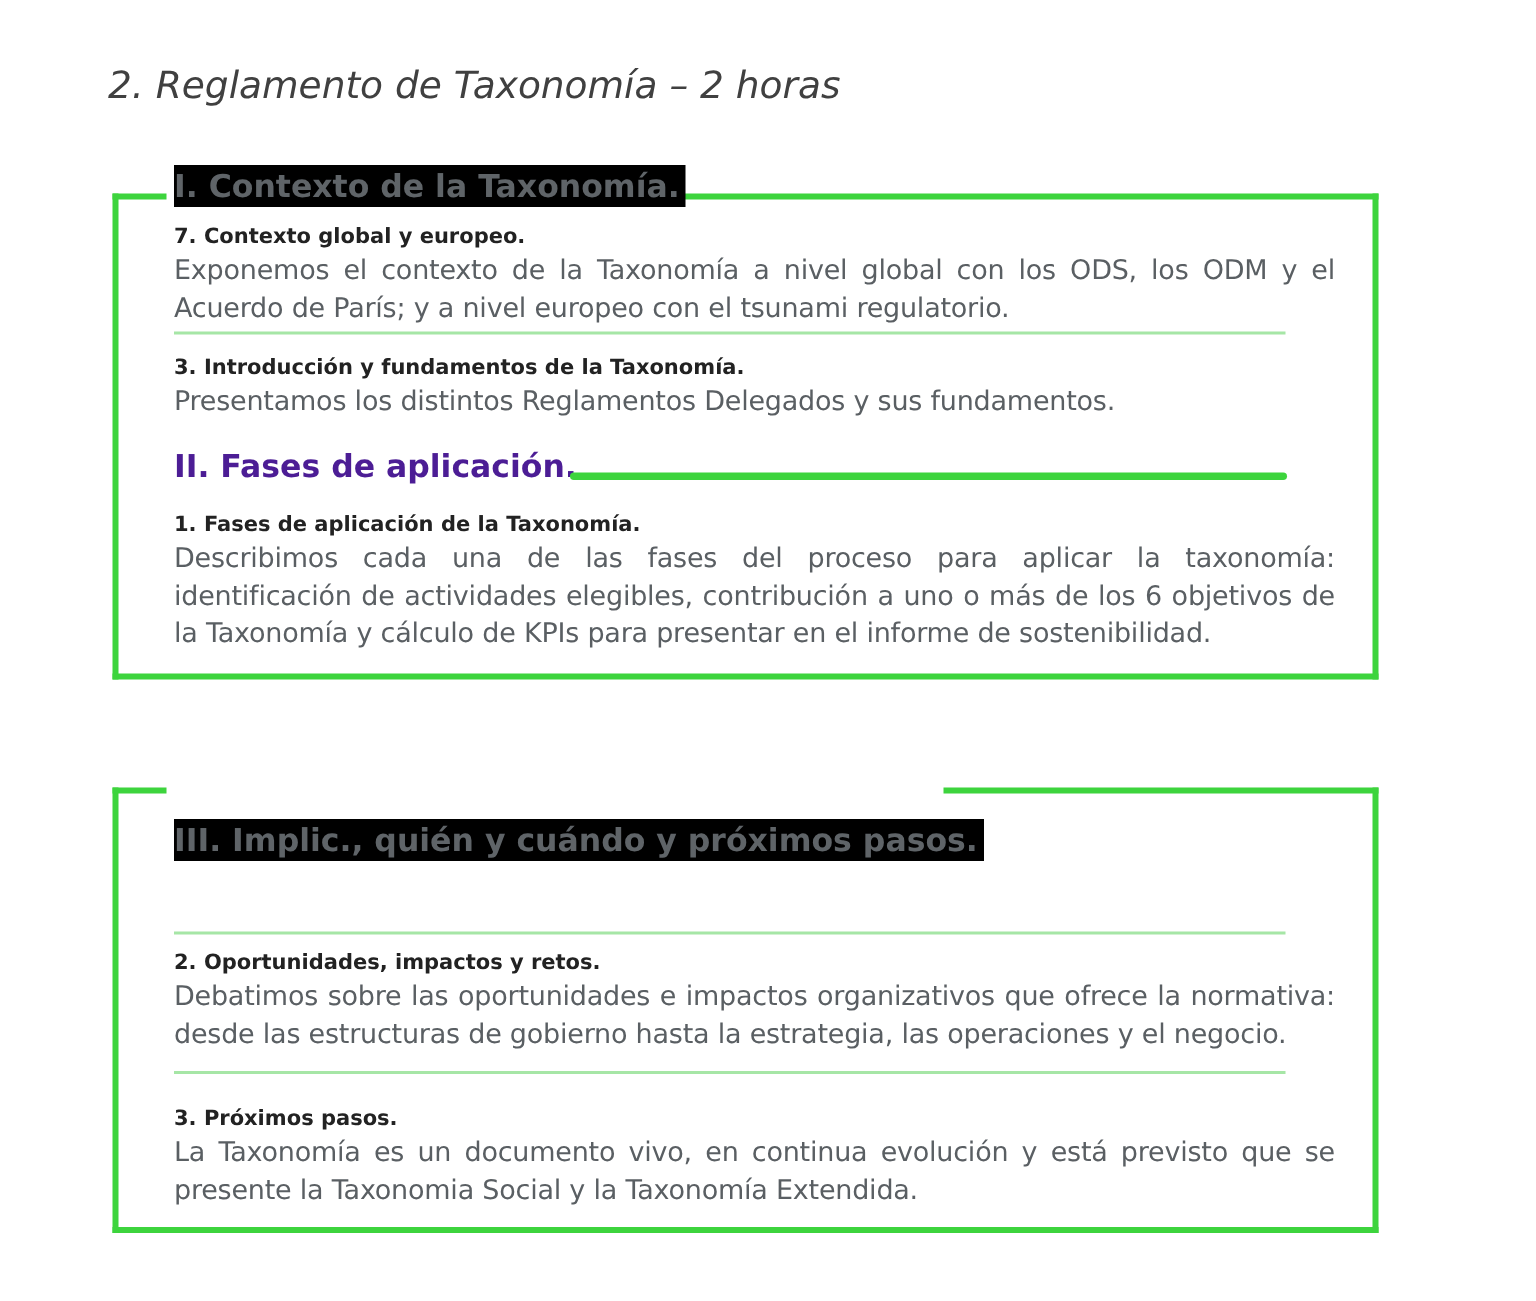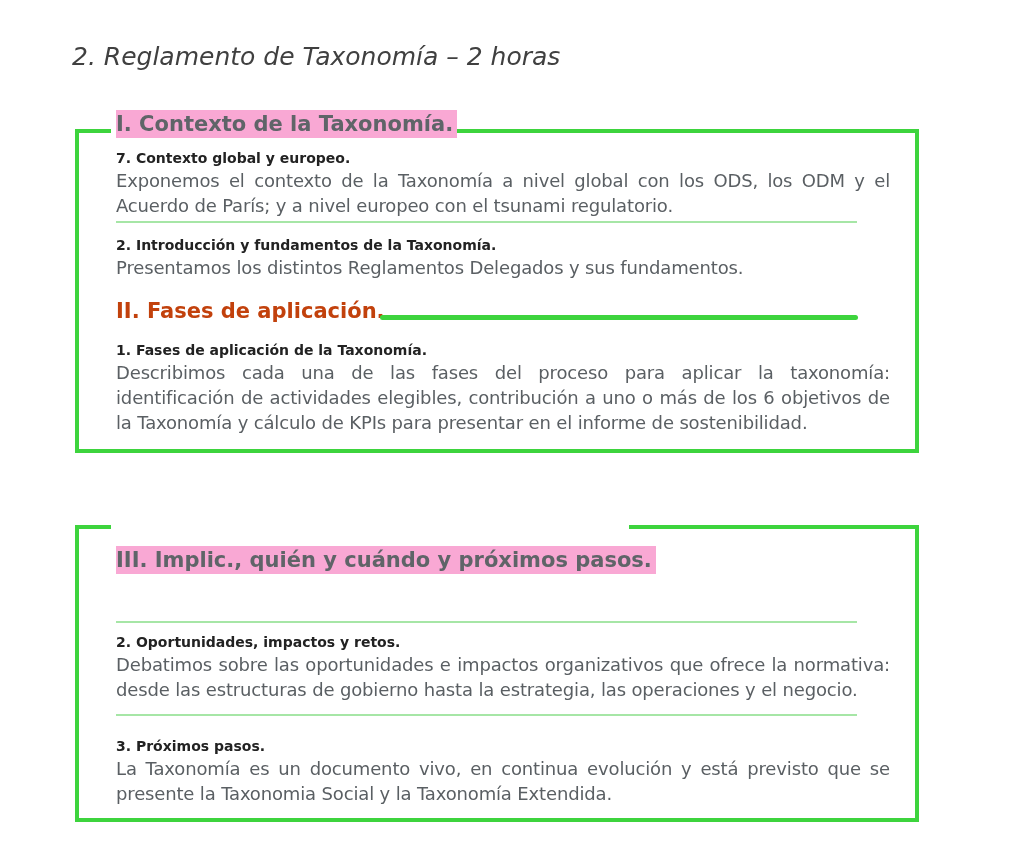--- a/index.html
+++ b/index.html
@@ -50,30 +50,30 @@
       background: #3dd43d;
     }
     .box-heading {
       position: absolute;
       left: 37px;
       top: -18px;
       font-size: 21px;
       font-weight: bold;
       color: #5f6468;
       white-space: nowrap;
-      background: #f9a8d4;
+      background: #000000;
       padding-right: 4px;
       line-height: 28px;
     }
     .inner-heading {
       position: absolute;
       left: 37px;
       font-size: 21px;
       font-weight: bold;
-      color: #c2410c;
+      color: #4c1d95;
       white-space: nowrap;
       line-height: 28px;
     }
     .inner-heading-line {
       position: absolute;
       height: 5px;
       border-radius: 3px;
       background: #3dd43d;
     }
     .item {
@@ -115,21 +115,21 @@
   <div class="box-heading" style="top:-19px;">I. Contexto de la Taxonomía.</div>
 
   <div class="item" style="top:19px;">
     <div class="item-title">7. Contexto global y europeo.</div>
     <div class="item-desc">Exponemos el contexto de la Taxonomía a nivel global con los ODS, los ODM y el Acuerdo de París; y a nivel europeo con el tsunami regulatorio.</div>
   </div>
 
   <div class="divider" style="top:92px;"></div>
 
   <div class="item" style="top:106px;">
-    <div class="item-title">2. Introducción y fundamentos de la Taxonomía.</div>
+    <div class="item-title">3. Introducción y fundamentos de la Taxonomía.</div>
     <div class="item-desc">Presentamos los distintos Reglamentos Delegados y sus fundamentos.</div>
   </div>
 
   <div class="inner-heading" style="top:168px;">II. Fases de aplicación.</div>
   <div class="inner-heading-line" style="top:186px; left:301px; width:478px;"></div>
 
   <div class="item" style="top:211px;">
     <div class="item-title">1. Fases de aplicación de la Taxonomía.</div>
     <div class="item-desc">Describimos cada una de las fases del proceso para aplicar la taxonomía: identificación de actividades elegibles, contribución a uno o más de los 6 objetivos de la Taxonomía y cálculo de KPIs para presentar en el informe de sostenibilidad.</div>
   </div>

